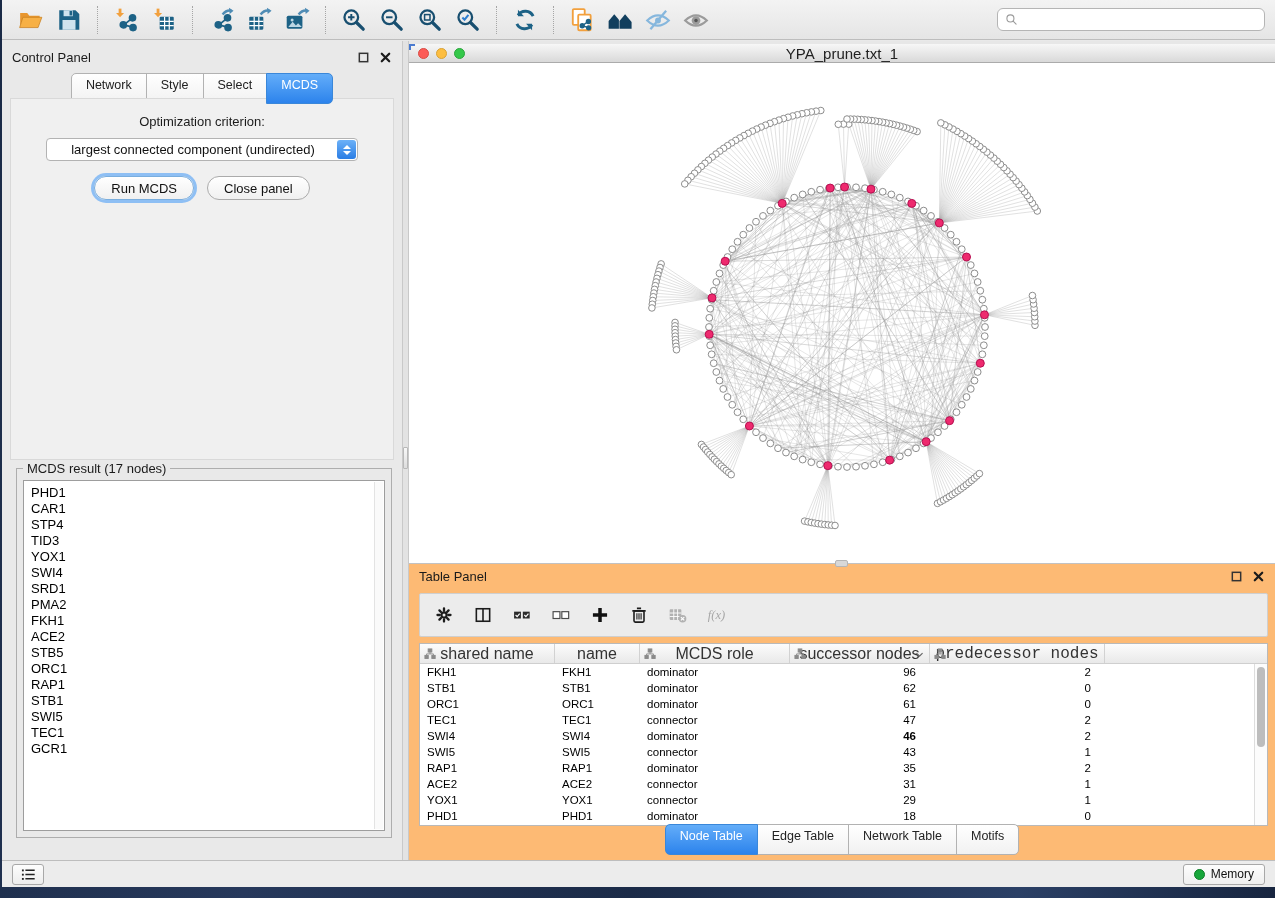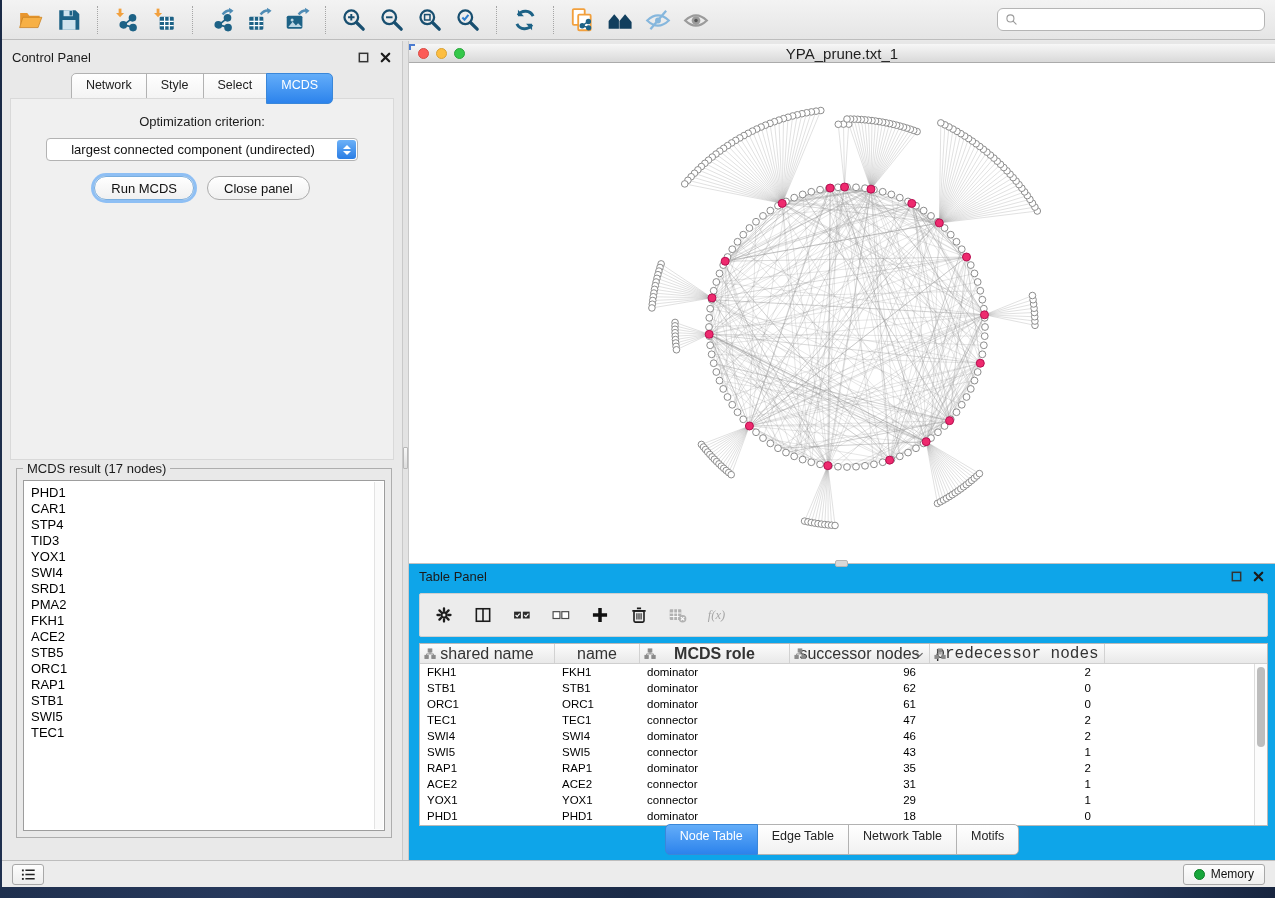--- a/index.html
+++ b/index.html
@@ -85,21 +85,21 @@
   .lights { position:absolute; left:9px; top:4px; display:flex; gap:7px; }
   .light { width:11px; height:11px; border-radius:50%; }
   .l-red { background:#fc5b57; border:1px solid #d94c44; }
   .l-yel { background:#fdbe41; border:1px solid #d9a235; }
   .l-grn { background:#34c84a; border:1px solid #2aa63c; }
   .corner-mark { position:absolute; left:0; top:0; width:6px; height:6px;
     border-left:2px solid #4a7bd0; border-top:2px solid #4a7bd0; z-index:2; }
   .canvas { position:absolute; left:0; right:0; top:19px; bottom:0; background:#fff; overflow:hidden; }
 
   
-  .table-panel { position:absolute; left:0; right:0; top:522px; bottom:0; background:#0ea5e9;
+  .table-panel { position:absolute; left:0; right:0; top:522px; bottom:0; background:#fdba74;
     border-top:1px solid #c2c2c2; }
   .hsplit-handle { position:absolute; top:-4px; left:calc(50% - 7px); width:13px; height:7px;
     background:#d8d8d8; border:1px solid #b5b5b5; border-radius:2px; }
   .tp-header { height:24px; display:flex; align-items:center; padding:0 10px; font-size:13px; color:#1b1b1b; }
   .tp-toolbar { margin:5px 7px 0 10px; height:44px; background:#ececec; border:1px solid #cfcfcf;
     border-radius:2px; display:flex; align-items:center; padding:0 14px; gap:19px; }
   .tp-toolbar .ticon { display:flex; align-items:center; justify-content:center; }
   .tp-toolbar svg { width:20px; height:20px; }
   .ticon.disabled { opacity:.9; }
   .tbl-box { position:absolute; left:10px; right:7px; top:79px; bottom:34px; background:#fff;
@@ -338,20 +338,21 @@
             <div class="item">SRD1</div>
             <div class="item">PMA2</div>
             <div class="item">FKH1</div>
             <div class="item">ACE2</div>
             <div class="item">STB5</div>
             <div class="item">ORC1</div>
             <div class="item">RAP1</div>
             <div class="item">STB1</div>
             <div class="item">SWI5</div>
             <div class="item">TEC1</div>
+            <div class="item">GCR1</div>
             <div class="mcds-scroll"></div>
         </div>
       </div>
     </div>
 
     <div class="vsplit">
       <div class="vhandle"></div>
     </div>
 
     <div class="right">
@@ -1237,21 +1238,21 @@
                     <rect x="1" y="8" width="3.6" height="3.4"></rect>
                     <rect x="8.5" y="8" width="3.6" height="3.4"></rect>
                     <path d="M6.5 4.4v2M2.8 8V6.4h7.4V8" fill="none" stroke-width="1"></path>
                   </g>
                 </svg>
                 <span>shared name</span>
               </div>
               <div class="th" style="width: 85px;">
                 <span>name</span>
               </div>
-              <div class="th" style="width: 150px; font-weight: bold;">
+              <div class="th" style="width: 150px;">
                 <svg viewBox="0 0 13 13" width="12" height="12" class="ns-icon">
                   <g fill="#8a8a8a" stroke="#8a8a8a">
                     <rect x="4.5" y="1" width="4" height="3.4"></rect>
                     <rect x="1" y="8" width="3.6" height="3.4"></rect>
                     <rect x="8.5" y="8" width="3.6" height="3.4"></rect>
                     <path d="M6.5 4.4v2M2.8 8V6.4h7.4V8" fill="none" stroke-width="1"></path>
                   </g>
                 </svg>
                 <span>MCDS role</span>
               </div>
@@ -1312,21 +1313,21 @@
                 <div class="td l" style="width: 85px;">TEC1</div>
                 <div class="td l" style="width: 150px;">connector</div>
                 <div class="td r" style="width: 140px;">47</div>
                 <div class="td r" style="width: 175px;">2</div>
                 <div class="fill"></div>
               </div>
               <div class="tr">
                 <div class="td l" style="width: 135px;">SWI4</div>
                 <div class="td l" style="width: 85px;">SWI4</div>
                 <div class="td l" style="width: 150px;">dominator</div>
-                <div class="td r" style="width: 140px;">46</div>
+                <div class="td r" style="width: 140px; font-weight: bold;">46</div>
                 <div class="td r" style="width: 175px;">2</div>
                 <div class="fill"></div>
               </div>
               <div class="tr">
                 <div class="td l" style="width: 135px;">SWI5</div>
                 <div class="td l" style="width: 85px;">SWI5</div>
                 <div class="td l" style="width: 150px;">connector</div>
                 <div class="td r" style="width: 140px;">43</div>
                 <div class="td r" style="width: 175px;">1</div>
                 <div class="fill"></div>

